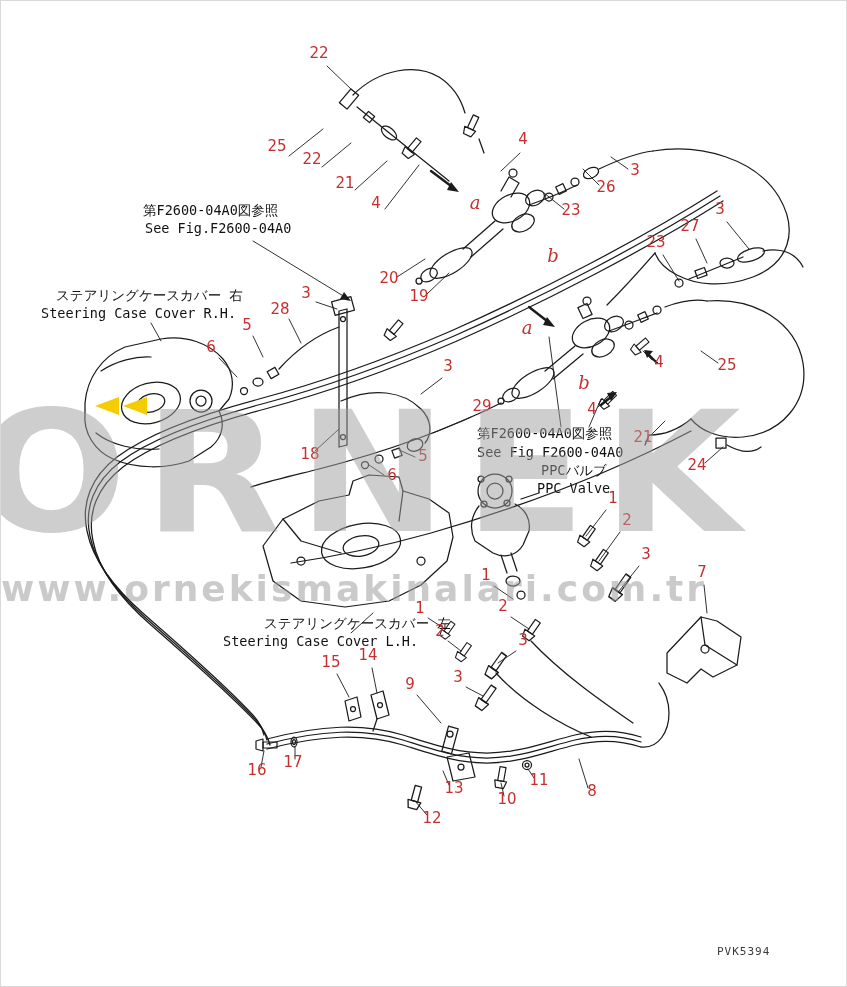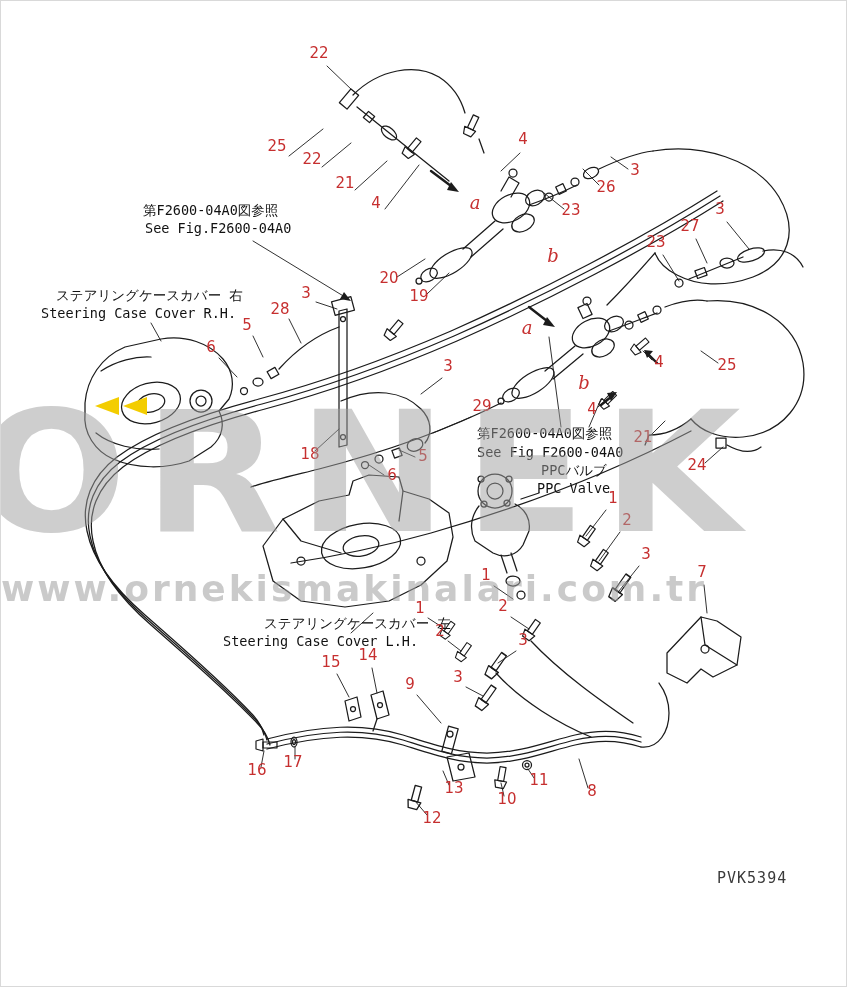--- a/index.html
+++ b/index.html
@@ -13,22 +13,22 @@
   .co{fill:#c62f2f;font-size:15px;font-family:"DejaVu Sans",sans-serif;text-anchor:middle;}
   .mk{fill:#c62f2f;font-size:18px;font-style:italic;font-family:"DejaVu Serif",serif;text-anchor:middle;}
   .lbl{fill:#111;font-size:13.5px;}
   .watermark{
     position:absolute;left:0;top:388px;width:100%;text-align:left;
     pointer-events:none;color:rgba(158,158,158,0.50);line-height:1;
   }
   .wm-title{font-size:168px;font-weight:bold;letter-spacing:16px;transform:scaleX(1.06);transform-origin:center;}
   .wm-url{font-size:36px;font-weight:bold;letter-spacing:3px;margin-top:14px;color:rgba(158,158,158,0.55);}
   .doc-code{
-    position:absolute;left:716px;top:868px;font-family:"DejaVu Sans Mono",monospace;
-    font-size:15px;color:#3a3a3a;letter-spacing:1px;
+    position:absolute;left:716px;top:944px;font-family:"DejaVu Sans Mono",monospace;
+    font-size:11px;color:#3a3a3a;letter-spacing:1px;
   }
 </style>
 </head>
 <body>
 
 <div class="page">
 
   <svg width="847" height="987" viewBox="0 0 847 987">
     <defs>
       <g id="bolt" stroke-width="1.2">

